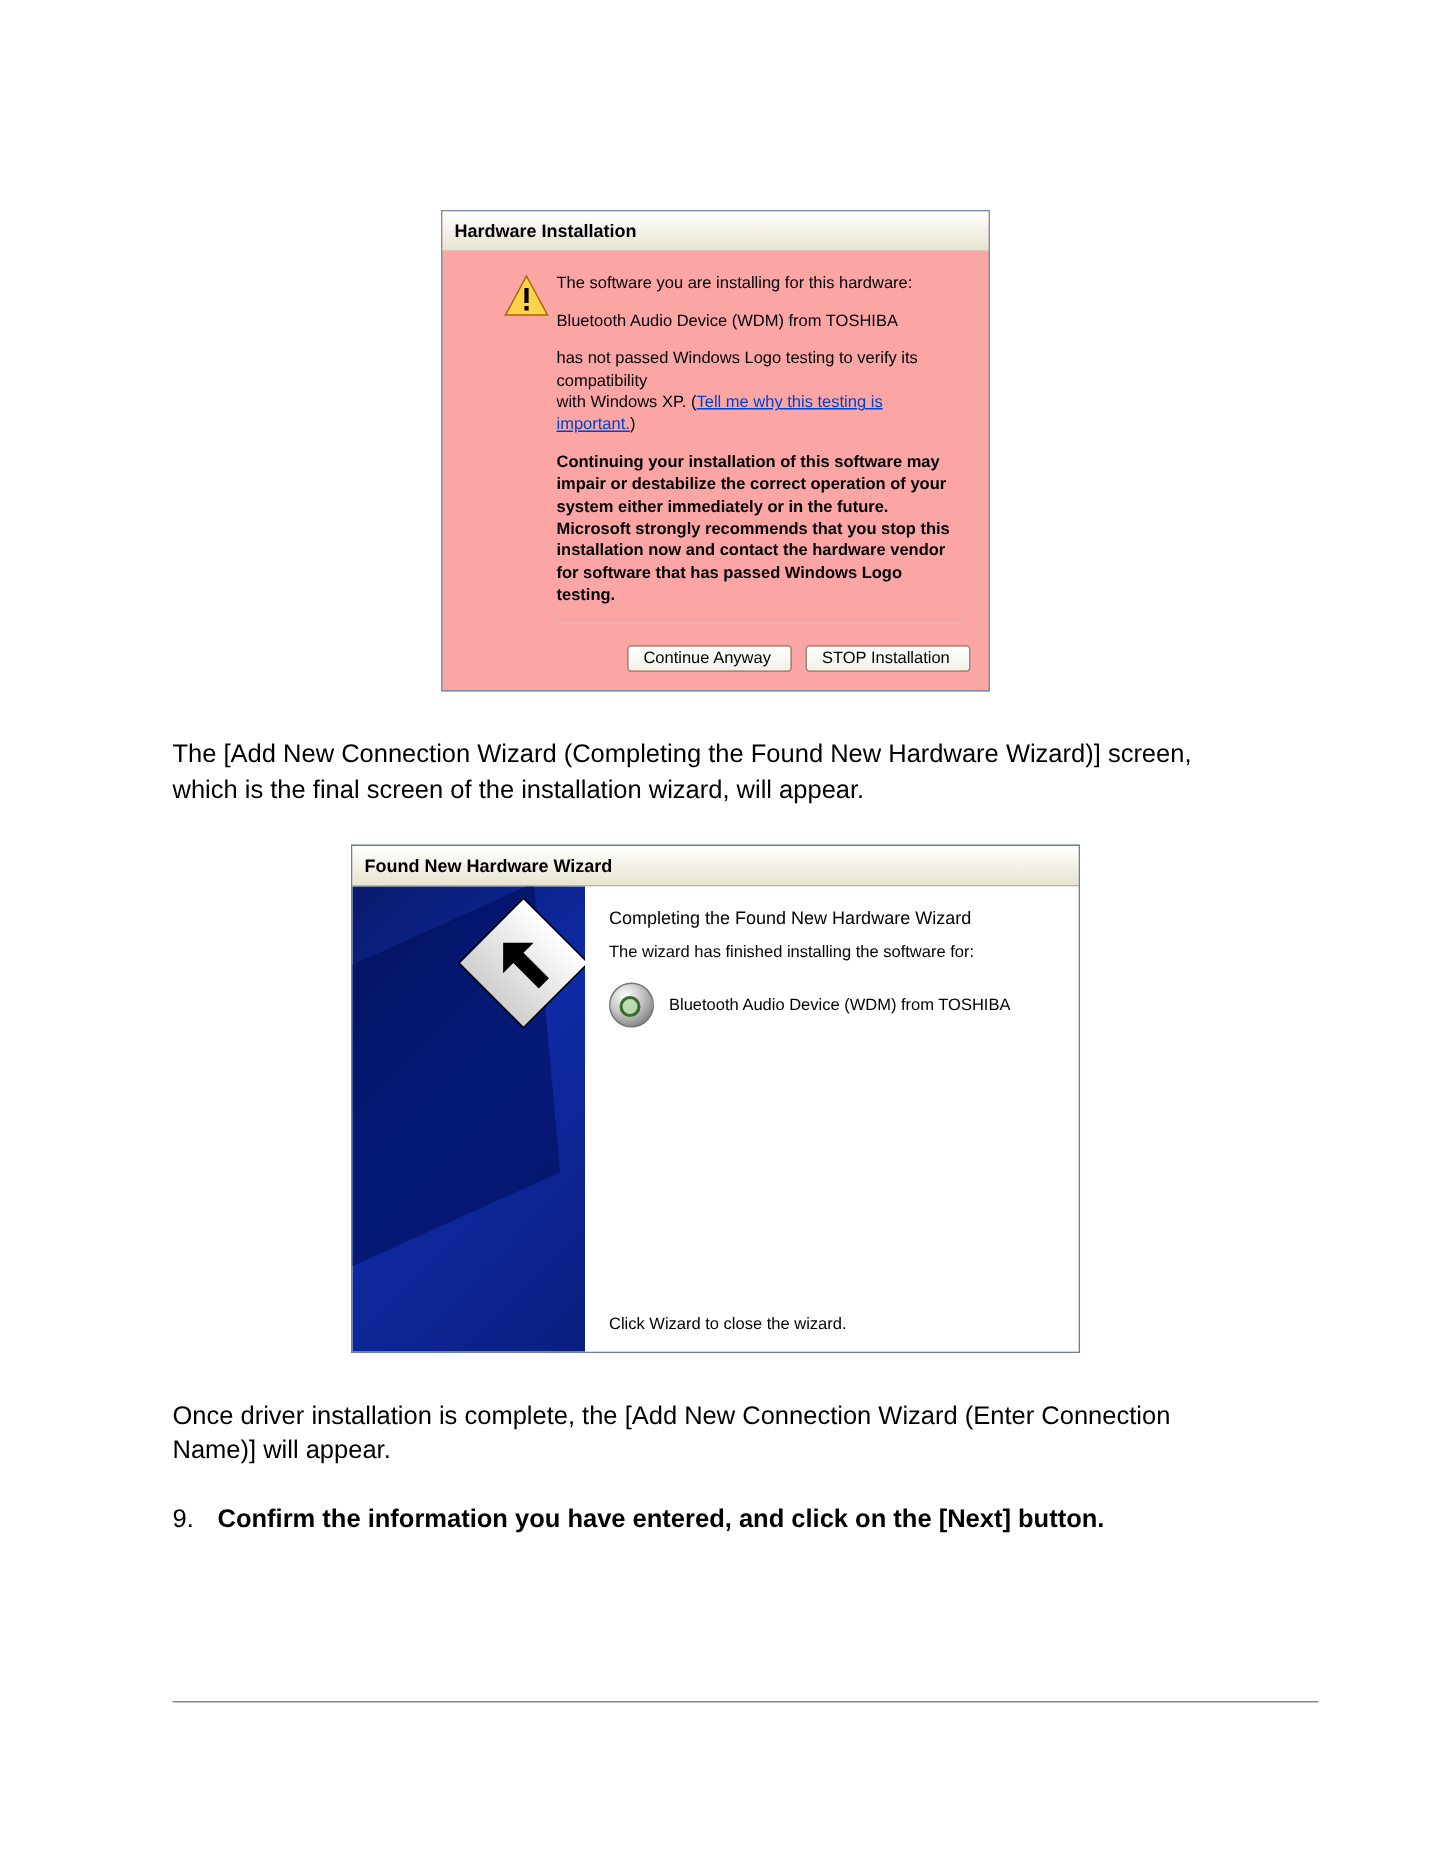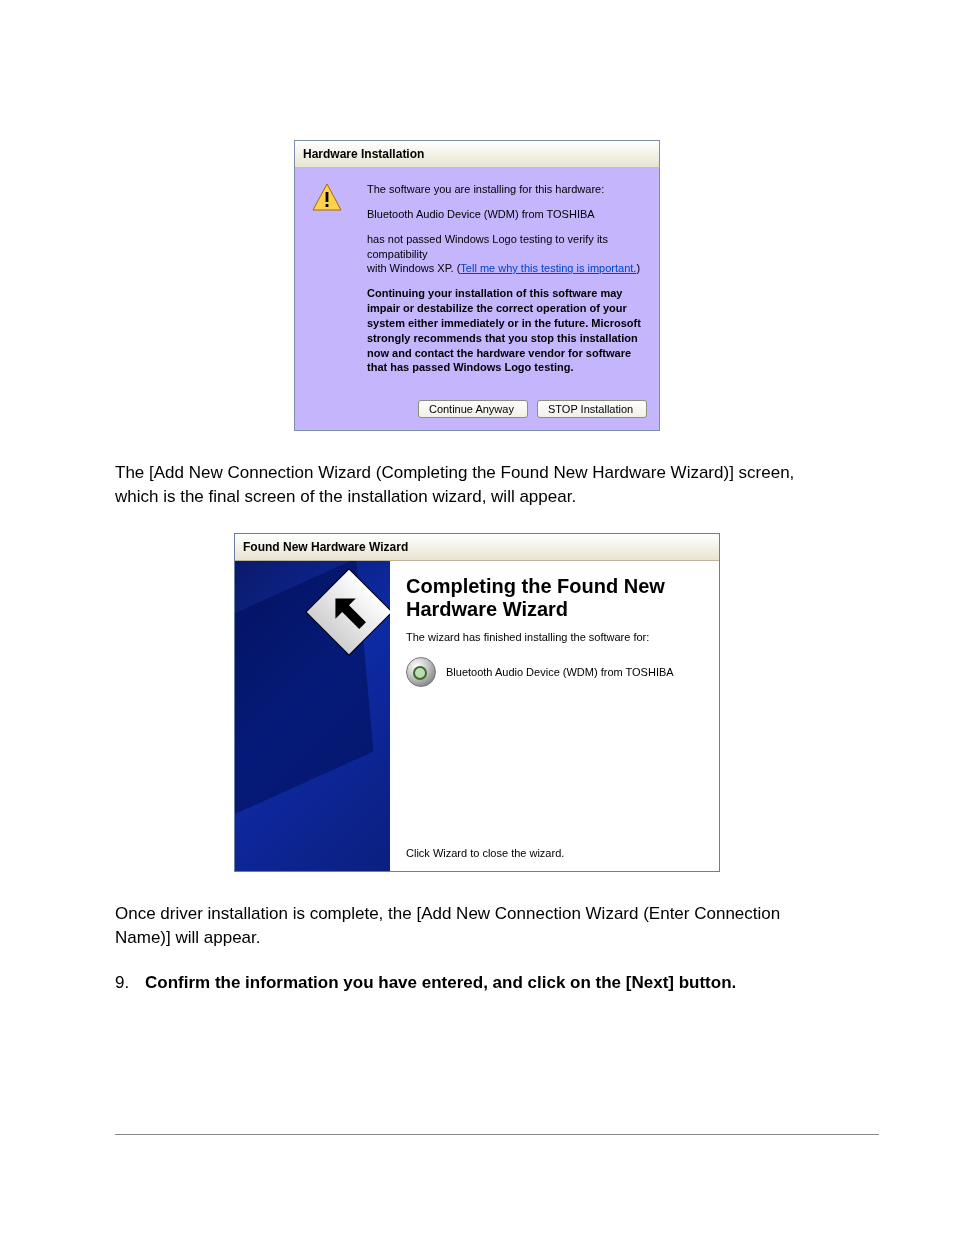--- a/index.html
+++ b/index.html
@@ -22,36 +22,37 @@
     right: 75px;
     bottom: 100px;
     border-top: 1px solid #888;
   }
 
   
   .dlg1 {
     width: 364px;
     margin: 0 auto 30px auto;
     border: 1px solid #7b8ea8;
-    background: #c4b5fd;
+    background: #fca5a5;
     font-family: Tahoma, Arial, sans-serif;
     font-size: 11px;
     color: #000;
   }
   .dlg1 .titlebar {
     background: linear-gradient(#fff, #f1efe2 60%, #e7e3d0);
     border-bottom: 1px solid #c7c3af;
     padding: 6px 8px;
     font-weight: bold;
     font-size: 12px;
   }
   .dlg1 .body {
     padding: 14px 16px 6px 16px;
     display: flex;
-    gap: 24px;
+    gap: 4px;
+    margin-left: 24px;
   }
   .warn-icon {
     width: 32px; height: 32px; flex: 0 0 32px;
     position: relative;
   }
   .warn-icon svg { width: 32px; height: 32px; }
   .dlg1 .content { flex: 1; }
   .dlg1 .content p { margin: 0 0 10px 0; line-height: 1.35; }
   .dlg1 .link { color: #0043c7; text-decoration: underline; cursor: pointer; }
   .dlg1 .bold { font-weight: bold; }
@@ -125,23 +126,23 @@
     content:""; position:absolute; inset:6px; background:#000; transform:rotate(0deg);
     clip-path: polygon(10% 50%, 40% 20%, 40% 40%, 90% 40%, 90% 60%, 40% 60%, 40% 80%);
   }
   .dlg2 .right {
     flex: 1;
     padding: 14px 16px 8px 16px;
     display: flex;
     flex-direction: column;
   }
   .dlg2 .right h2 {
-    font-size: 20px;
+    font-size: 12px;
     margin: 0 0 10px 0;
-    font-weight: bold;
+    font-weight: normal;
   }
   .dlg2 .right .sub { font-size: 11px; margin: 0 0 14px 0; }
   .dev-row { display: flex; align-items: center; gap: 10px; margin-bottom: 6px; }
   .dev-icon {
     width: 28px; height: 28px; border-radius: 50%;
     background: radial-gradient(circle at 35% 30%, #fff 0%, #c9c9c9 40%, #8e8e8e 75%, #5b5b5b 100%);
     border: 1px solid #777;
     position: relative;
   }
   .dev-icon::after{

